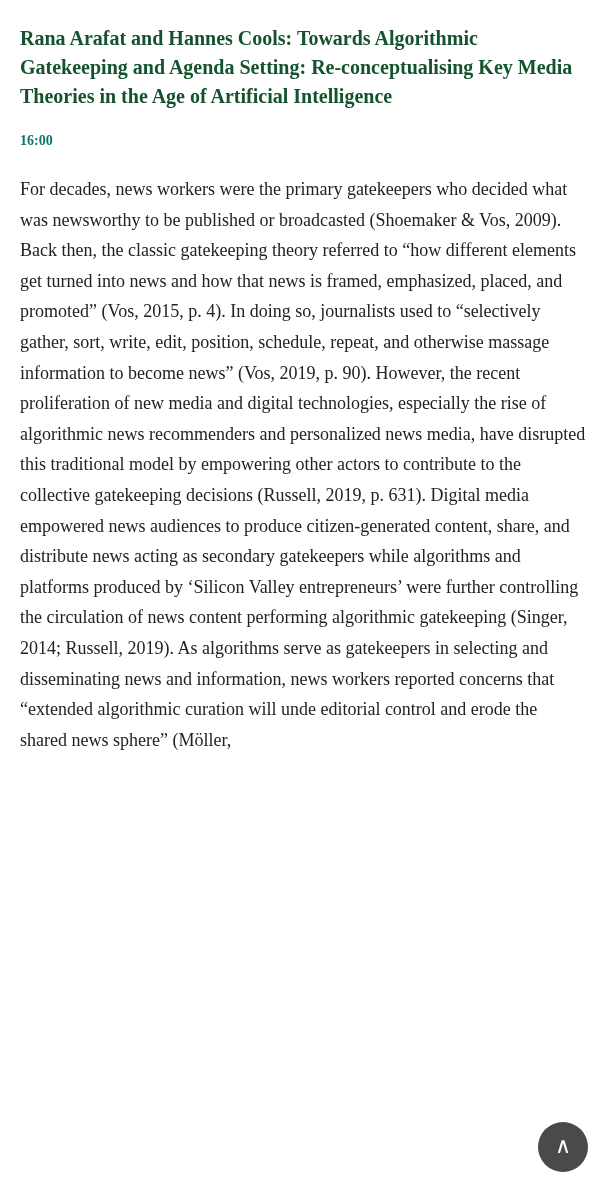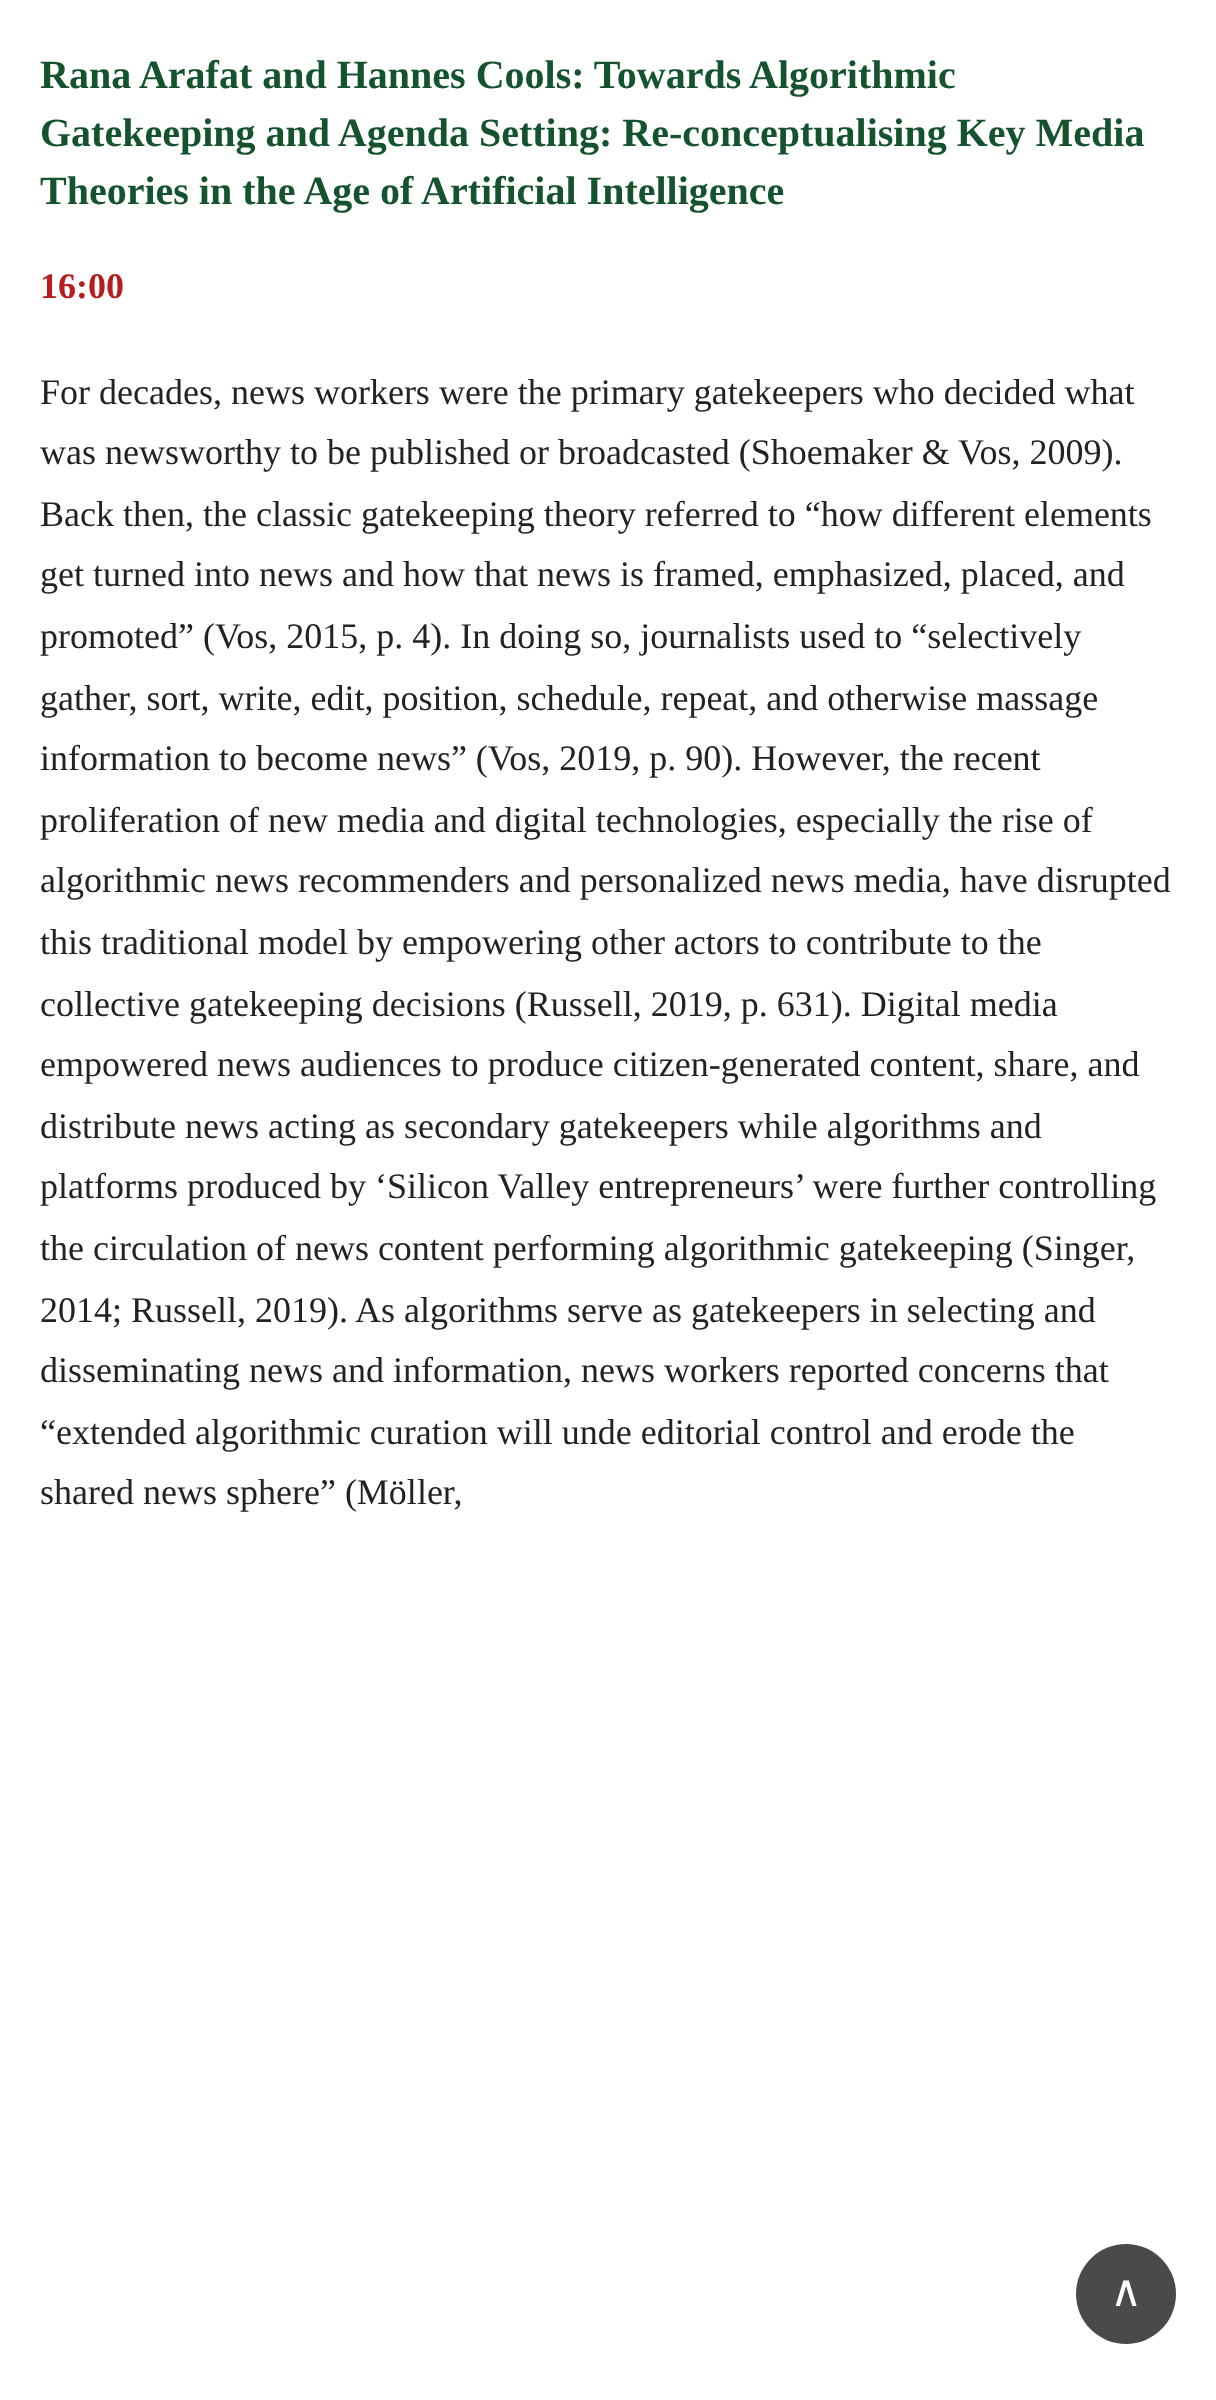--- a/index.html
+++ b/index.html
@@ -23,23 +23,23 @@
     .article-title {
       font-weight: bold;
       font-size: 20px;
       line-height: 1.45;
       margin-bottom: 18px;
       color: #14532d;
     }
 
     .article-time {
       font-weight: bold;
-      font-size: 18px;
+      font-size: 14px;
       margin-bottom: 22px;
-      color: #b91c1c;
+      color: #0f766e;
     }
 
     .article-body {
       font-size: 18px;
       line-height: 1.7;
       color: #222222;
       text-align: left;
     }
 
     .article-body p {

